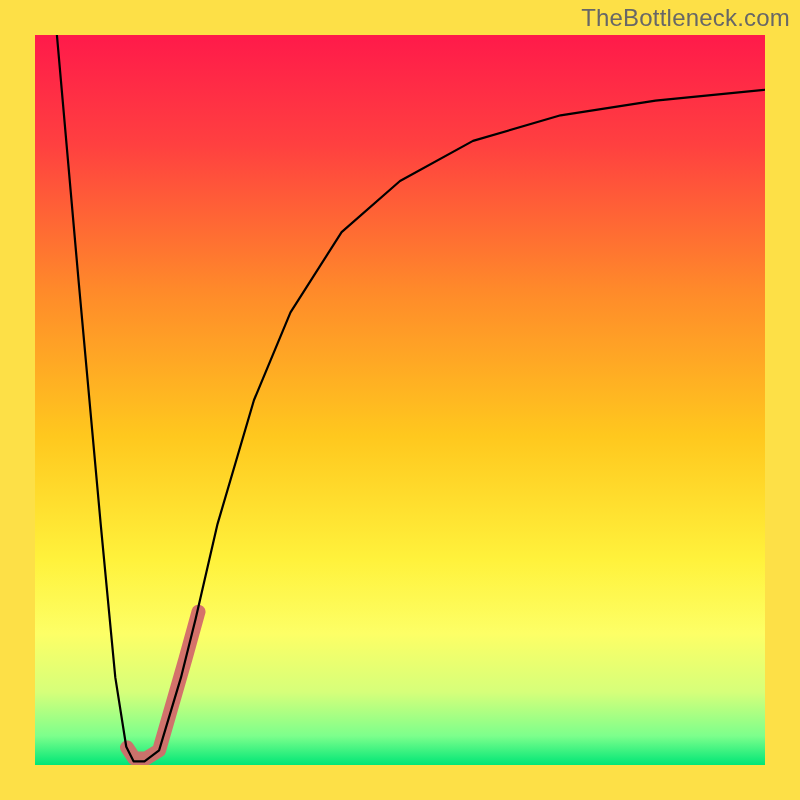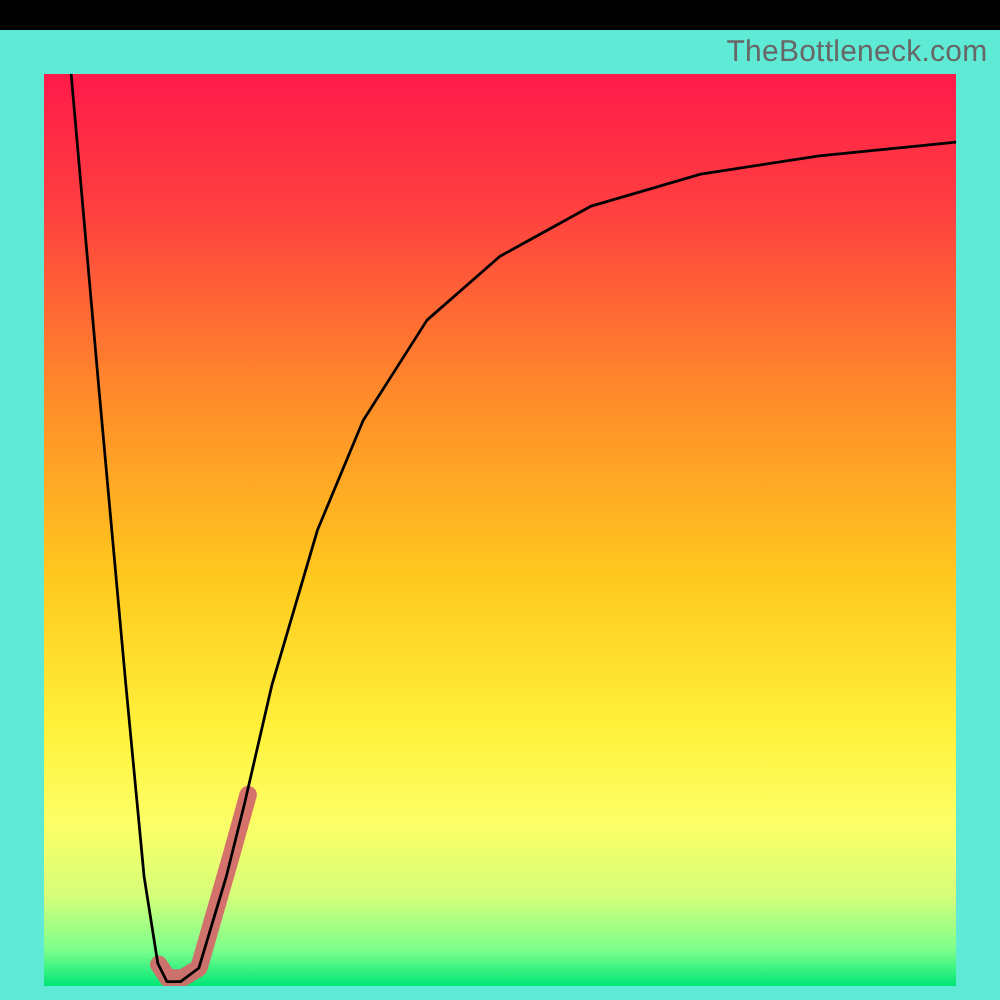--- a/index.html
+++ b/index.html
@@ -7,22 +7,21 @@
     padding: 0;
     width: 800px;
     height: 800px;
     overflow: hidden;
     background: #000;
     font-family: Arial, Helvetica, sans-serif;
   }
   .frame {
     position: absolute;
     inset: 0;
-    background: #5eead4;
-    margin-top: 24px;
+    background: #fde047;
   }
   .plot {
     position: absolute;
     left: 35px;
     top: 35px;
     width: 730px;
     height: 730px;
     overflow: hidden;
   }
   .watermark {

